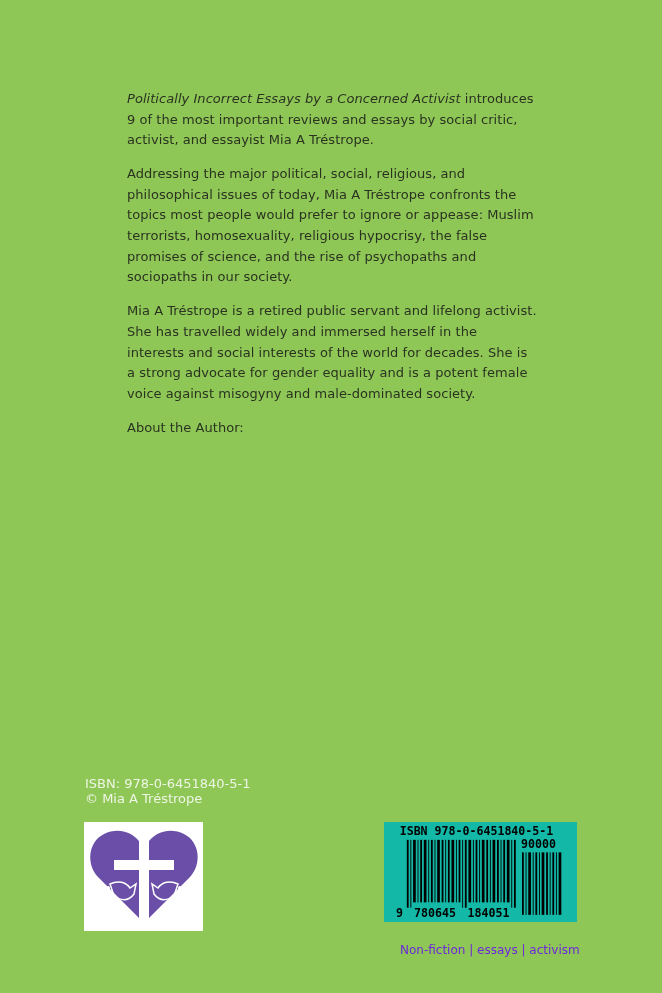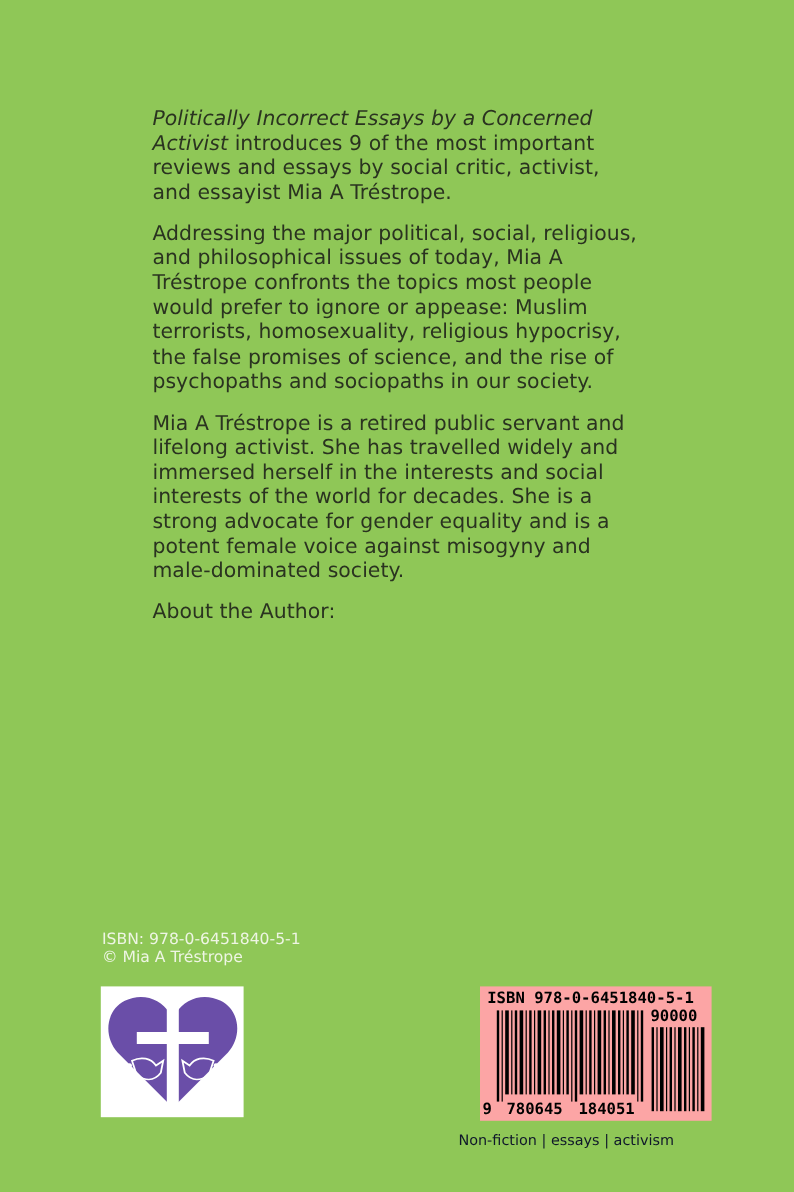--- a/index.html
+++ b/index.html
@@ -5,41 +5,41 @@
     html, body { margin:0; padding:0; }
     body {
       width:662px; height:993px; overflow:hidden;
       background:#8fc757;
       font-family:"DejaVu Sans", sans-serif;
       color:#2a3320;
       position:relative;
     }
     .blurb {
       position:absolute; left:127px; top:89px; width:410px;
-      font-size:17px; line-height:20.6px; letter-spacing:0.05px;
+      font-size:13px; line-height:20.6px; letter-spacing:0.05px;
     }
     .blurb p { margin:0 0 13.5px 0; }
     .blurb em { font-style:italic; }
     .isbn-text {
       position:absolute; left:85px; top:776px;
       font-size:13px; line-height:15px; color:#eef5e4;
     }
     .logo {
       position:absolute; left:84px; top:822px; width:119px; height:109px;
       background:#ffffff;
     }
     .logo svg { width:100%; height:100%; display:block; }
     .barcode {
-      position:absolute; left:400px; top:822px; width:193px; height:112px;
-      background:#fca5a5;
+      position:absolute; left:384px; top:822px; width:193px; height:100px;
+      background:#14b8a6;
     }
     .barcode svg { width:100%; height:100%; display:block; }
     .genre {
-      position:absolute; left:382px; top:943px;
-      font-size:12px; color:#0f172a;
+      position:absolute; left:400px; top:943px;
+      font-size:12px; color:#6d28d9;
     }
   </style>
 </head>
 <body>
 
 <div class="blurb">
   <p><em>Politically Incorrect Essays by a Concerned Activist</em><span> introduces 9 of the most important reviews and essays by social critic, activist, and essayist Mia A Tréstrope.</span></p>
   <p>Addressing the major political, social, religious, and philosophical issues of today, Mia A Tréstrope confronts the topics most people would prefer to ignore or appease: Muslim terrorists, homosexuality, religious hypocrisy, the false promises of science, and the rise of psychopaths and sociopaths in our society.</p>
   <p>Mia A  Tréstrope is a retired public servant and lifelong activist. She has travelled widely and immersed herself in the interests and social interests of the world for decades. She is a strong advocate for gender equality and is a potent female voice against misogyny and male-dominated society.</p>
   <p>About the Author:</p>

